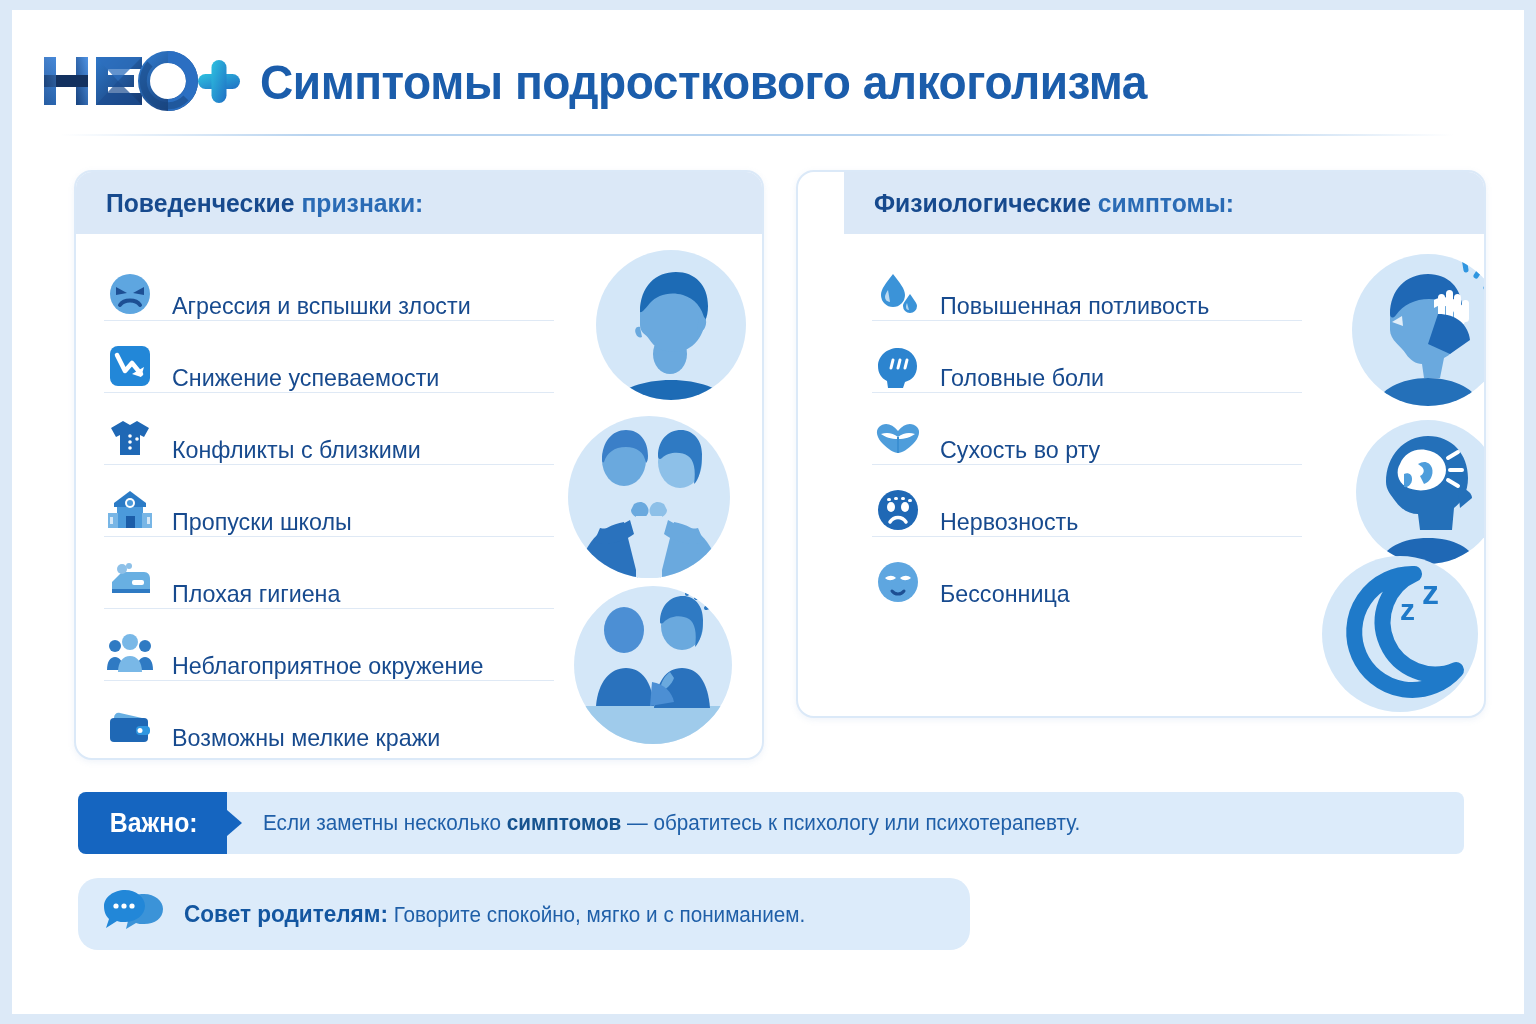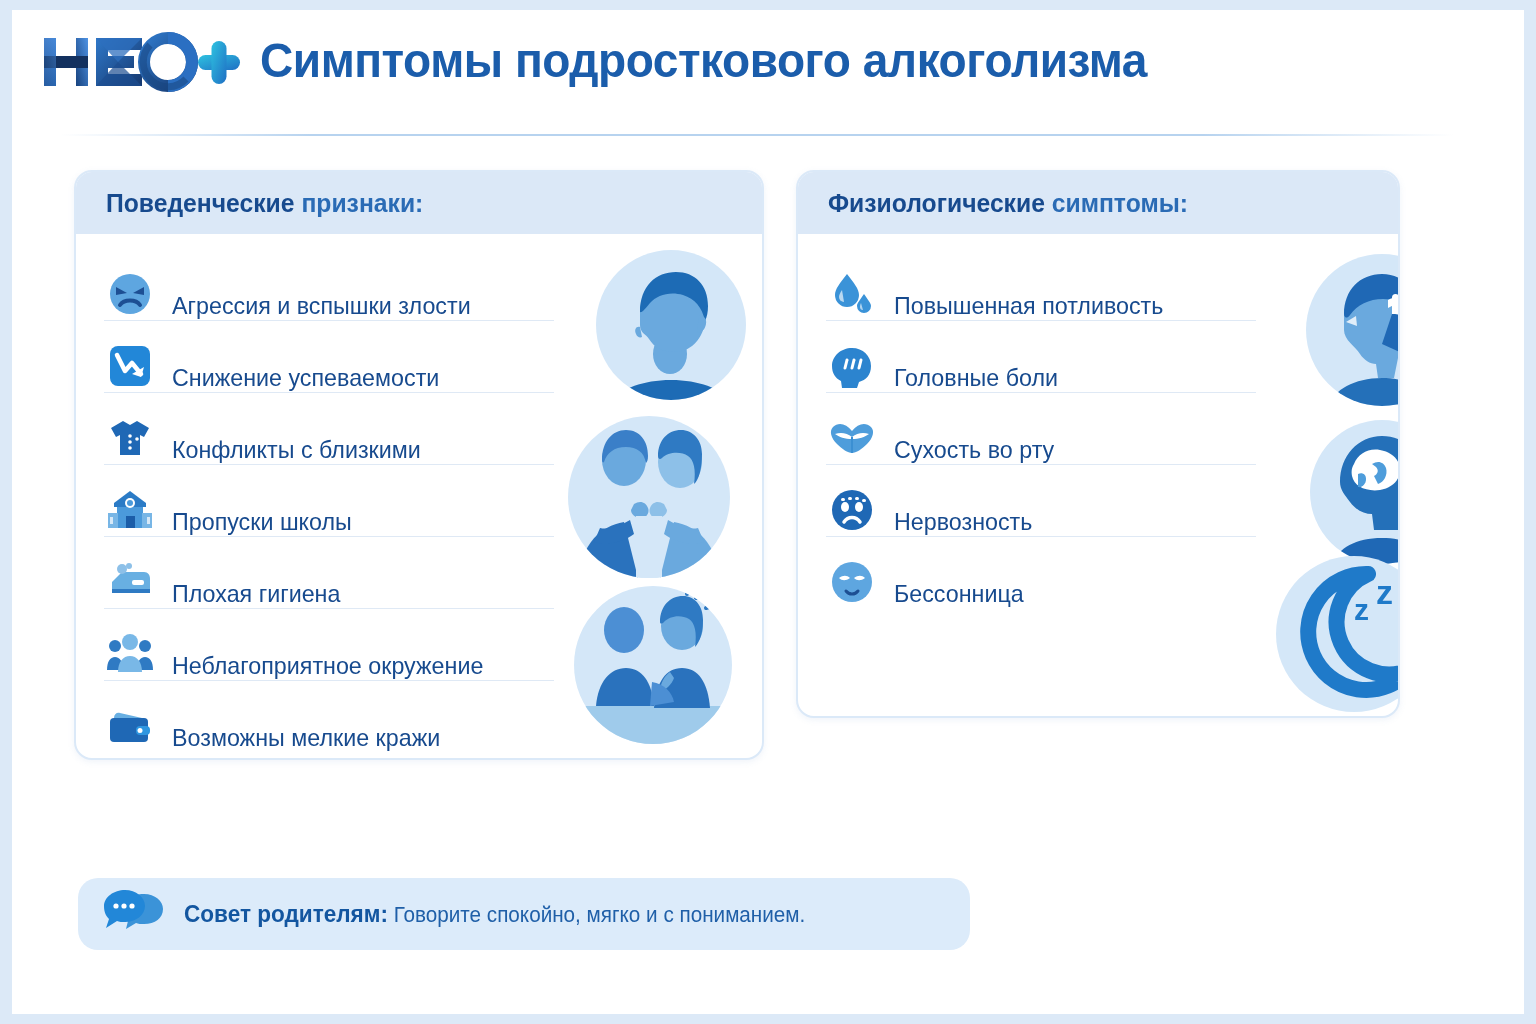--- a/index.html
+++ b/index.html
@@ -26,20 +26,21 @@
   }
 
   
   .header {
     position: absolute;
     left: 30px;
     top: 22px;
     width: 1420px;
     height: 100px;
     display: flex;
+    align-items: center;
     gap: 18px;
   }
 
   .logo {
     width: 200px;
     height: 62px;
     flex: none;
     position: relative;
   }
 
@@ -74,21 +75,21 @@
 
   .panel {
     background: #ffffff;
     border: 2px solid #dbe9f8;
     border-radius: 18px;
     overflow: hidden;
     box-shadow: 0 2px 6px rgba(120, 160, 205, 0.12);
   }
 
   .panel.left  { width: 690px; height: 590px; }
-  .panel.right { width: 604px; height: 548px; }
+  .panel.right { width: 690px; height: 548px; padding-left: 46px; }
 
   .panel-header {
     background: #dbe8f7;
     height: 62px;
     display: flex;
     align-items: center;
     padding-left: 30px;
     text-align: right;
   }
 
@@ -560,20 +561,26 @@
                 <path d="M18 33c3 4 9 4 12 0" fill="none" stroke="#1d4f93" stroke-width="3" stroke-linecap="round"></path>
               </svg>
             </span>
             <span class="sym-label">Бессонница</span>
           </li>
         </ul>
       </div>
     </section>
   </div>
 
+  <div class="important">
+    <div class="important-badge">
+      <span class="important-badge-text">Важно:</span>
+    </div>
+    <div class="important-text"><span>Если заметны несколько </span><b>симптомов</b><span> — обратитесь к психологу или психотерапевту.</span></div>
+  </div>
 
   <div class="advice">
     <span class="sym-icon" style="width:62px;height:52px;">
       <svg width="62" height="52" viewBox="0 0 62 52">
         <path d="M40 6c11 0 19 7 19 15 0 9-8 15-19 15-3 0-6 0-8-1l-10 6 2-8c-5-3-8-7-8-12 0-8 12-15 24-15z" fill="#3b93d8"></path>
         <path d="M21 2c11 0 20 7 20 16s-9 16-20 16c-3 0-6 0-8-1L2 40l3-9c-3-3-5-7-5-13C0 9 10 2 21 2z" fill="#2287d8"></path>
         <g fill="#ffffff">
           <circle cx="12" cy="18" r="2.6"></circle>
           <circle cx="20" cy="18" r="2.6"></circle>
           <circle cx="28" cy="18" r="2.6"></circle>

